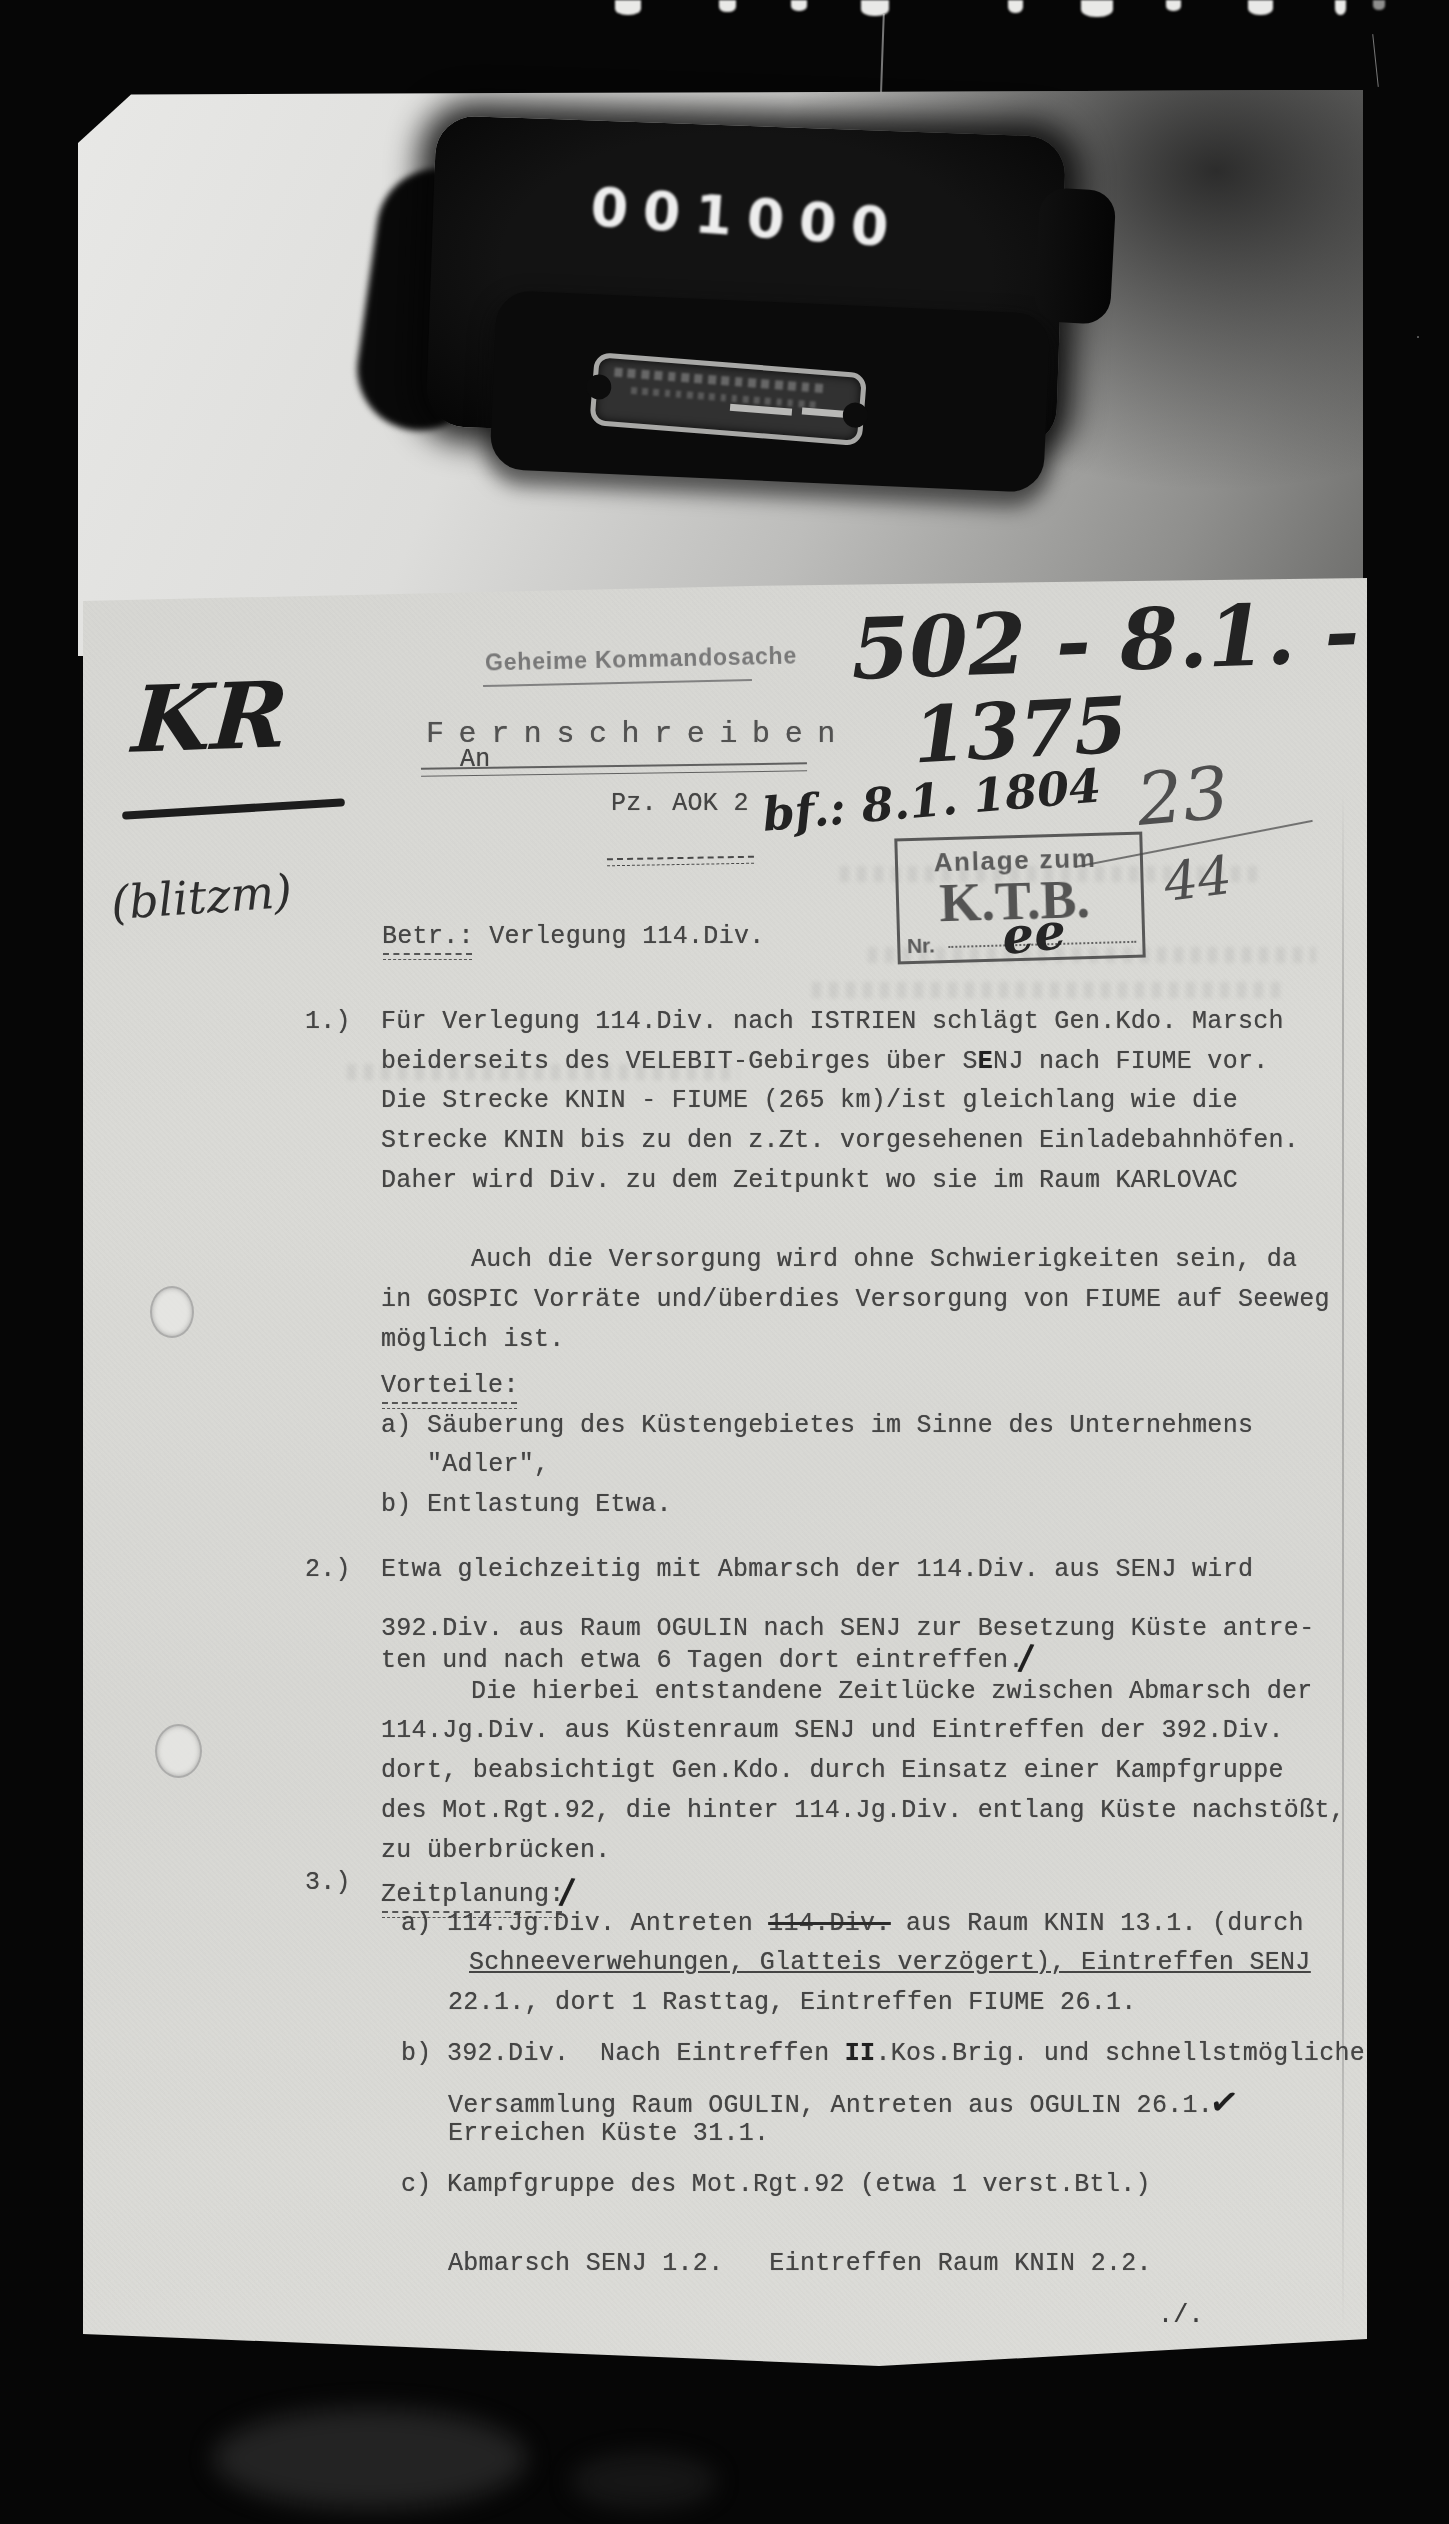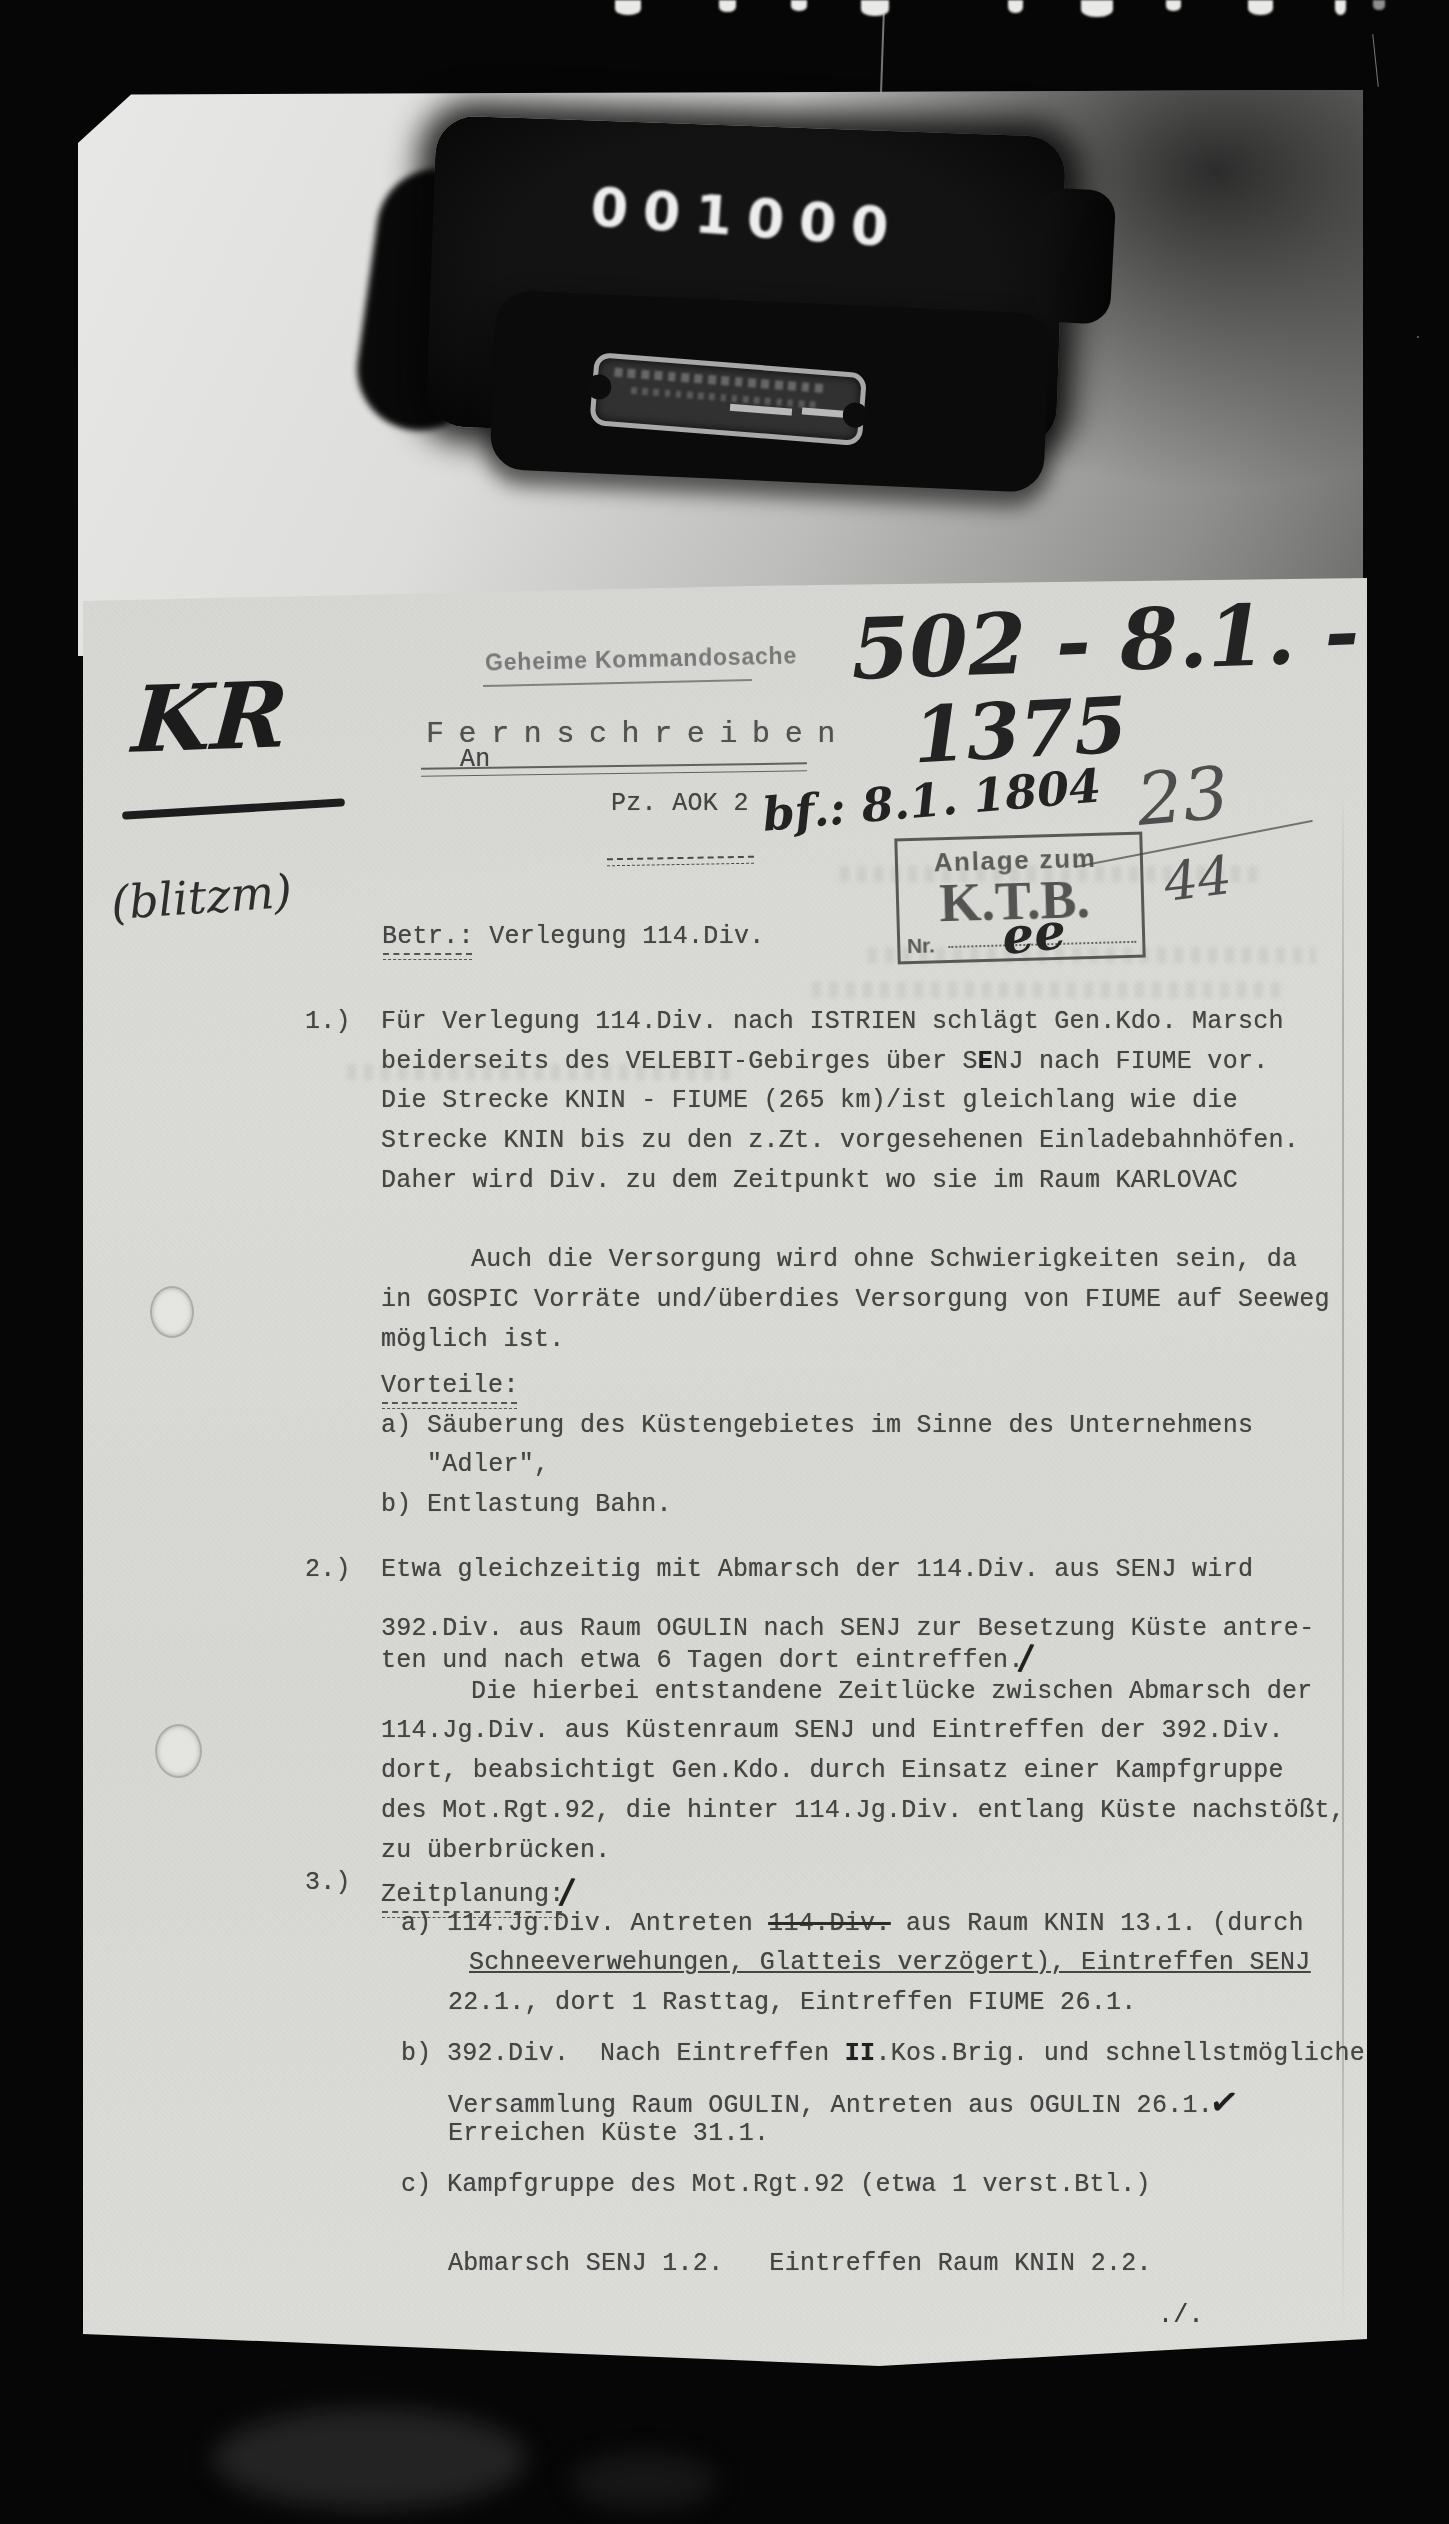--- a/index.html
+++ b/index.html
@@ -171,21 +171,21 @@
     <div class="t" style="left:298px;top:495px;"><span>beiderseits des VELEBIT-Gebirges über S</span><span class="inkbold">E</span><span>NJ nach FIUME vor.</span></div>
     <div class="t" style="left:298px;top:534px;">Die Strecke KNIN - FIUME (265 km)/ist gleichlang wie die</div>
     <div class="t" style="left:298px;top:574px;">Strecke KNIN bis zu den z.Zt. vorgesehenen Einladebahnhöfen.</div>
     <div class="t" style="left:298px;top:614px;">Daher wird Div. zu dem Zeitpunkt wo sie im Raum KARLOVAC</div>
     <div class="t" style="left:388px;top:693px;">Auch die Versorgung wird ohne Schwierigkeiten sein, da</div>
     <div class="t" style="left:298px;top:733px;">in GOSPIC Vorräte und/überdies Versorgung von FIUME auf Seeweg</div>
     <div class="t" style="left:298px;top:773px;">möglich ist.</div>
     <div class="t" style="left:298px;top:819px;"><span class="u2">Vorteile:</span></div>
     <div class="t" style="left:298px;top:859px;">a) Säuberung des Küstengebietes im Sinne des Unternehmens</div>
     <div class="t" style="left:344px;top:898px;">"Adler",</div>
-    <div class="t" style="left:298px;top:938px;">b) Entlastung Bahn.</div>
+    <div class="t" style="left:298px;top:938px;">b) Entlastung Etwa.</div>
 
     <div class="t" style="left:222px;top:1003px;">2.)</div>
     <div class="t" style="left:298px;top:1003px;">Etwa gleichzeitig mit Abmarsch der 114.Div. aus SENJ wird</div>
     <div class="t" style="left:298px;top:1042px;margin-top:20px;">392.Div. aus Raum OGULIN nach SENJ zur Besetzung Küste antre-</div>
     <div class="t" style="left:298px;top:1082px;"><span>ten und nach etwa 6 Tagen dort eintreffen.</span><span class="inkslash">/</span></div>
     <div class="t" style="left:388px;top:1125px;">Die hierbei entstandene Zeitlücke zwischen Abmarsch der</div>
     <div class="t" style="left:298px;top:1164px;">114.Jg.Div. aus Küstenraum SENJ und Eintreffen der 392.Div.</div>
     <div class="t" style="left:298px;top:1204px;">dort, beabsichtigt Gen.Kdo. durch Einsatz einer Kampfgruppe</div>
     <div class="t" style="left:298px;top:1244px;">des Mot.Rgt.92, die hinter 114.Jg.Div. entlang Küste nachstößt,</div>
     <div class="t" style="left:298px;top:1284px;">zu überbrücken.</div>

